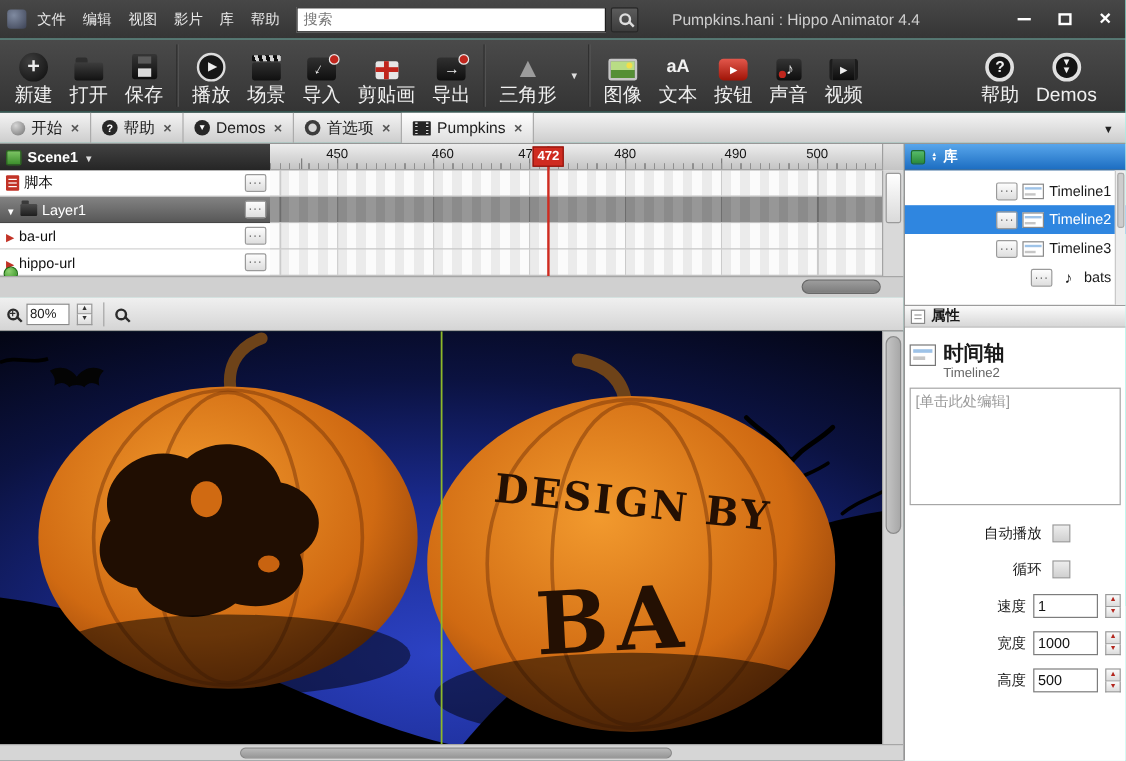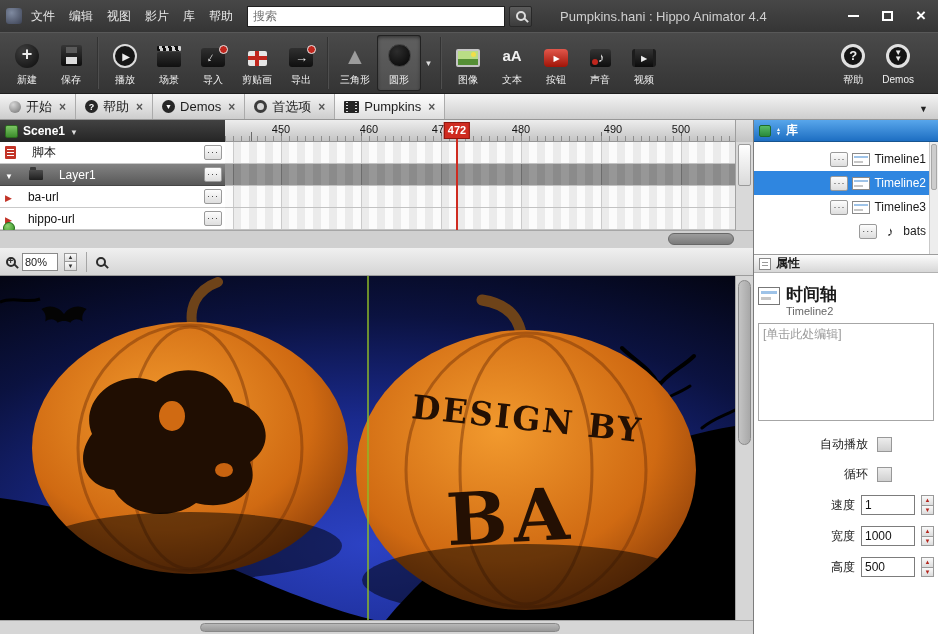--- a/index.html
+++ b/index.html
@@ -22,21 +22,21 @@
   .winctl{margin-left:auto;display:flex;align-items:center}
   .wbtn{width:34px;height:32px;display:flex;align-items:center;justify-content:center;color:#fff}
   .min-glyph{width:11px;height:2px;background:#fff;display:block}
   .max-glyph{width:11px;height:10px;border:2px solid #fff;display:block}
   .wclose{font-size:17px;font-weight:bold;line-height:32px}
 
   
   .toolbar{position:absolute;top:32px;left:0;width:938px;height:62px;background:linear-gradient(#4a4a4a,#343434);border-top:1px solid #585858;border-bottom:1px solid #1f1f1f;display:flex;align-items:center;padding:0 5px}
   .tbtn{display:flex;flex-direction:column;align-items:center;justify-content:center;gap:2px;padding:3px 7px;height:56px;border-radius:3px;color:#f0f0f0;flex:none}
   .tbtn.sel{background:rgba(255,255,255,0.13);box-shadow:inset 0 0 0 1px #222,inset 0 2px 4px rgba(0,0,0,.55)}
-  .tbl{font-size:10px;line-height:13px;white-space:nowrap}
+  .tbl{font-size:16px;line-height:13px;white-space:nowrap}
   .tbi{height:30px;min-width:30px;display:flex;align-items:center;justify-content:center}
   .tsep{width:2px;height:52px;margin:0 4px;background:linear-gradient(90deg,#242424,#5d5d5d);flex:none}
   .tbdrop{width:15px;height:56px;display:flex;align-items:center;justify-content:center;color:#dedede;flex:none}
   .tbdrop::before{content:"▼";font-size:8px}
   .tright{margin-left:auto;display:flex;margin-right:12px}
 
   .i-new{width:24px;height:24px;border-radius:50%;background:radial-gradient(circle at 35% 30%,#3e3e3e,#0c0c0c);position:relative}
   .i-new::before{content:"+";color:#ededed;font-size:18px;font-weight:bold;position:absolute;top:50%;left:50%;transform:translate(-50%,-55%)}
   .i-open{width:24px;height:15px;background:linear-gradient(#3d3d3d,#121212);border-radius:2px;position:relative;margin-top:7px}
   .i-open::before{content:"";position:absolute;top:-4px;left:1px;width:10px;height:4px;background:#2e2e2e;border-radius:2px 2px 0 0}
@@ -94,21 +94,21 @@
   .tl-scene{width:225px;background:linear-gradient(#424242,#252525);color:#fff;display:flex;align-items:center;gap:5px;padding:0 5px;font-size:12px;font-weight:bold;flex:none}
   .scn{width:13px;height:13px;border-radius:2px;background:linear-gradient(#7cc564,#3c8d2c);border:1px solid #2c6a20;flex:none}
   .scn-caret::before{content:"▼";font-size:8px;color:#ddd}
   .tl-ruler{position:relative;width:510px;background:linear-gradient(#ededed,#c4c4c4);border-bottom:1px solid #979797;overflow:hidden;flex:none}
   .tl-ruler::before{content:"";position:absolute;left:0;right:0;bottom:0;height:9px;background:repeating-linear-gradient(90deg,#6a6a6a 0 1px,transparent 1px 80px);background-position:56px 0}
   .tl-ruler::after{content:"";position:absolute;left:0;right:0;bottom:0;height:5px;background:repeating-linear-gradient(90deg,#8f8f8f 0 1px,transparent 1px 8px)}
   .tick{position:absolute;top:3px;transform:translateX(-50%);font-size:11px;color:#151515}
   .tl-corner{width:18px;background:linear-gradient(#e2e2e2,#c4c4c4);border-left:1px solid #9e9e9e;flex:none}
   .tl-rows{position:relative;height:88px;overflow:hidden}
   .tl-row{display:flex;height:22px}
-  .tl-name{width:225px;display:flex;align-items:center;gap:16px;padding:0 3px 0 5px;background:#fff;border-bottom:1px solid #c9c9c9;font-size:12px;color:#101010;flex:none}
+  .tl-name{width:225px;display:flex;align-items:center;gap:4px;padding:0 3px 0 5px;background:#fff;border-bottom:1px solid #c9c9c9;font-size:12px;color:#101010;flex:none}
   .tl-row.layer .tl-name{background:linear-gradient(#838383,#585858);color:#fff;border-bottom:1px solid #464646}
   .more{margin-left:auto;width:18px;height:15px;border:1px solid #9a9a9a;background:linear-gradient(#fdfdfd,#dedede);border-radius:2px;font-size:9px;line-height:12px;text-align:center;color:#333;letter-spacing:1px;flex:none}
   .tl-grid{flex:1;border-bottom:1px solid #c2c2c2;background-image:repeating-linear-gradient(90deg,rgba(0,0,0,.14) 0 1px,transparent 1px 80px),repeating-linear-gradient(90deg,#fbfbfb 0 8px,#ebebeb 8px 16px);background-position:56px 0,0 0}
   .tl-row.layer .tl-grid{background-image:repeating-linear-gradient(90deg,rgba(0,0,0,.22) 0 1px,transparent 1px 80px),repeating-linear-gradient(90deg,#979797 0 8px,#8b8b8b 8px 16px);background-position:56px 0,0 0}
   .ic-script{width:11px;height:13px;background:#c23327;border-radius:1px;position:relative;flex:none}
   .ic-script::before{content:"";position:absolute;left:2px;right:2px;top:3px;height:1px;background:#fff;box-shadow:0 3px 0 #fff,0 6px 0 #fff}
   .caret-w::before{content:"▼";font-size:8px;color:#fff}
   .ic-folder{width:14px;height:10px;background:linear-gradient(#4c4c4c,#1e1e1e);border-radius:1px;position:relative;flex:none}
   .ic-folder::before{content:"";position:absolute;top:-3px;left:1px;width:6px;height:3px;background:#3a3a3a;border-radius:1px 1px 0 0}
   .ic-elem::before{content:"▶";font-size:9px;color:#c23327}
@@ -204,20 +204,26 @@
 
   <div class="toolbar">
     <div class="tbtn">
         <span class="tbi">
           <span class="i-new"></span>
         </span>
         <span class="tbl">新建</span>
       </div>
     <div class="tbtn">
         <span class="tbi">
+          <span class="i-open"></span>
+        </span>
+        <span class="tbl">打开</span>
+      </div>
+    <div class="tbtn">
+        <span class="tbi">
           <span class="i-save"></span>
         </span>
         <span class="tbl">保存</span>
       </div>
     <div class="tsep"></div>
     <div class="tbtn">
         <span class="tbi">
           <span class="i-play"></span>
         </span>
         <span class="tbl">播放</span>
@@ -245,26 +251,20 @@
           <span class="i-export"></span>
         </span>
         <span class="tbl">导出</span>
       </div>
     <div class="tsep"></div>
     <div class="tbtn">
         <span class="tbi">
           <span class="i-tri"></span>
         </span>
         <span class="tbl">三角形</span>
-      </div>
-    <div class="tbtn sel">
-        <span class="tbi">
-          <span class="i-circ"></span>
-        </span>
-        <span class="tbl">圆形</span>
       </div>
     <div class="tbdrop">
         <span></span>
       </div>
     <div class="tsep"></div>
     <div class="tbtn">
         <span class="tbi">
           <span class="i-img"></span>
         </span>
         <span class="tbl">图像</span>

